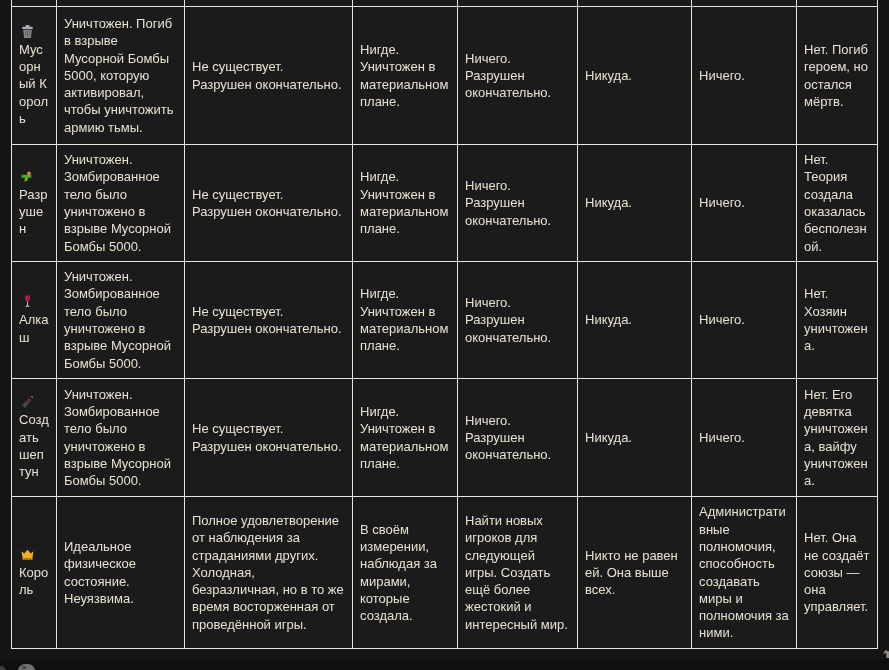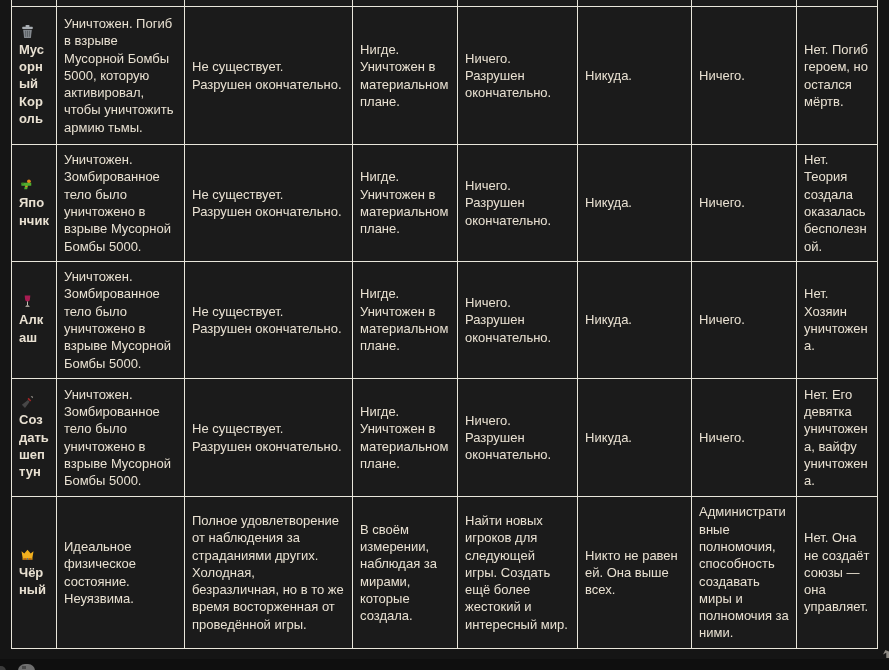--- a/index.html
+++ b/index.html
@@ -22,21 +22,21 @@
   }
   tr.r-partial td { padding:0; }
   tr.r-partial { height:10px; }
   tr.r1 { height:138px; }
   tr.r2 { height:117px; }
   tr.r3 { height:117px; }
   tr.r4 { height:118px; }
   tr.r5 { height:152px; }
   td.name-cell {
     padding:4px 3px 4px 5px;
-    font-weight:bold;
+    font-weight:normal;
     word-break:break-all;
   }
   .icon { display:block; margin:0 0 2px 1px; width:15px; height:15px; }
   .bottom-band { position:absolute; left:0; top:659px; width:889px; height:11px; background:#0f0f0f; }
   .blob1 { position:absolute; left:18px; top:664px; width:17px; height:7px; border-radius:8px 8px 0 0; background:#6f6f6f; }
   .blob1:after { content:""; position:absolute; left:4px; top:2px; width:4px; height:3px; background:#4a4a4a; }
   .blob2 { position:absolute; left:0px; top:666px; width:6px; height:5px; border-radius:0 6px 0 0; background:#3c3c3c; }
   .glyph-right { position:absolute; left:883px; top:650px; width:6px; height:8px; background:#8f8b84; clip-path:polygon(40% 0,100% 20%,100% 100%,55% 100%,55% 35%,0 55%); }
 </style>
 </head>
@@ -92,21 +92,21 @@
     <tr class="r2">
       <td class="name-cell">
         <span class="icon">
           <svg width="15" height="15" viewBox="0 0 16 16">
                 <circle cx="9.5" cy="4.6" r="2" fill="#e8891d"></circle>
                 <path d="M1.5 6.2h10.5v3.2H8.6L7.6 13H4.4l1-3.6H1.5z" fill="#4fae2f"></path>
                 <rect x="1.5" y="6.2" width="2.6" height="1.6" fill="#3a8c22"></rect>
                 <rect x="5.8" y="9.4" width="2" height="1.4" fill="#e8891d"></rect>
               </svg>
         </span>
-        <span>Япончик</span>
+        <span>Разрушен</span>
       </td>
       <td>Уничтожен. Зомбированное тело было уничтожено в взрыве Мусорной Бомбы 5000.</td>
       <td>Не существует. Разрушен окончательно.</td>
       <td>Нигде. Уничтожен в материальном плане.</td>
       <td>Ничего. Разрушен окончательно.</td>
       <td>Никуда.</td>
       <td>Ничего.</td>
       <td>Нет. Теория создала оказалась бесполезной.</td>
     </tr>
 
@@ -154,21 +154,21 @@
       <td class="name-cell">
         <span class="icon">
           <svg width="15" height="15" viewBox="0 0 16 16">
                 <path d="M1.6 4.6l3 2.4L8 2.8l3.4 4.2 3-2.4-1.2 7H2.8z" fill="#f2b01e"></path>
                 <rect x="2.6" y="11.8" width="10.8" height="1.8" fill="#d8940f"></rect>
                 <circle cx="5.4" cy="12.7" r="0.7" fill="#b8302a"></circle>
                 <circle cx="8" cy="12.7" r="0.7" fill="#2a6ab8"></circle>
                 <circle cx="10.6" cy="12.7" r="0.7" fill="#b8302a"></circle>
               </svg>
         </span>
-        <span>Чёрный</span>
+        <span>Король</span>
       </td>
       <td>Идеальное физическое состояние. Неуязвима.</td>
       <td>Полное удовлетворение от наблюдения за страданиями других. Холодная, безразличная, но в то же время восторженная от проведённой игры.</td>
       <td>В своём измерении, наблюдая за мирами, которые создала.</td>
       <td>Найти новых игроков для следующей игры. Создать ещё более жестокий и интересный мир.</td>
       <td>Никто не равен ей. Она выше всех.</td>
       <td>Административные полномочия, способность создавать миры и полномочия за ними.</td>
       <td>Нет. Она не создаёт союзы — она управляет.</td>
     </tr>
   </tbody>

